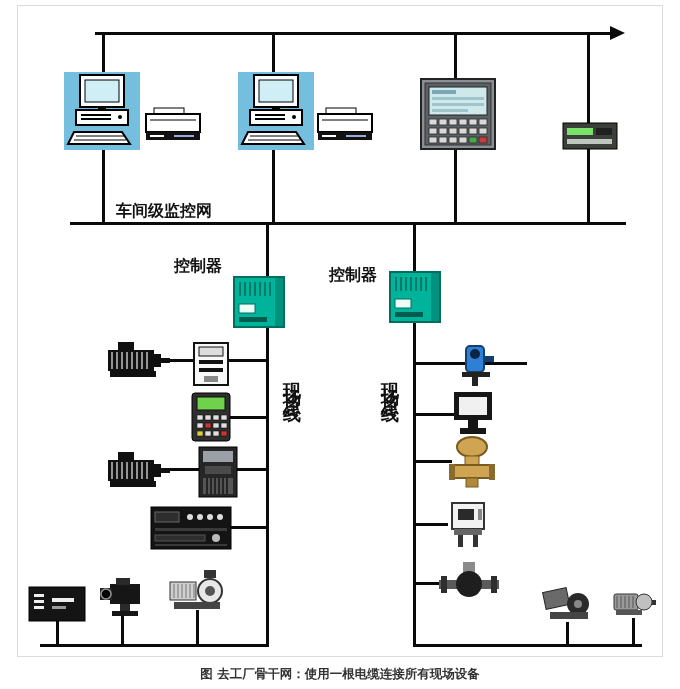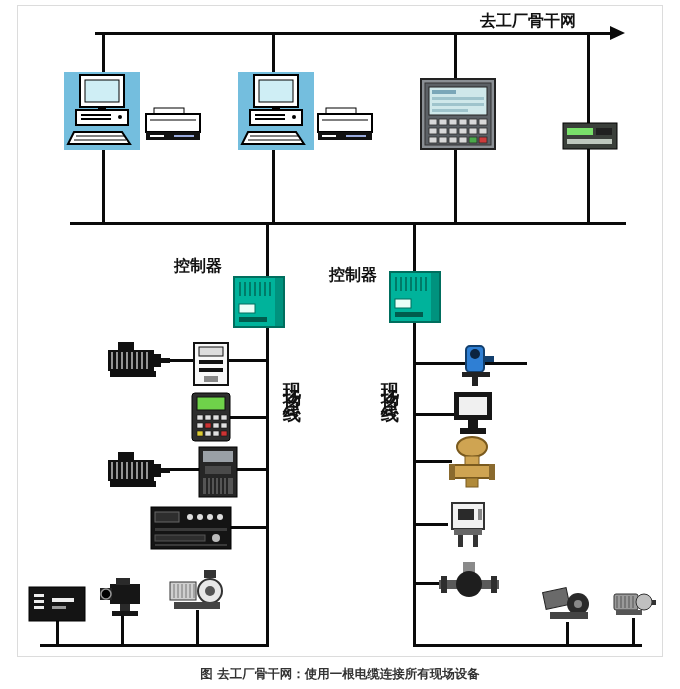--- a/index.html
+++ b/index.html
@@ -384,20 +384,20 @@
           <line x1="15" y1="12" x2="15" y2="24"></line>
           <line x1="19" y1="12" x2="19" y2="24"></line>
           <line x1="23" y1="12" x2="23" y2="24"></line>
       </g>
       <circle cx="34" cy="18" r="8" fill="#c0c0c0" stroke="#333"></circle>
       <rect x="42" y="16" width="4" height="5" fill="#333"></rect>
       <rect x="6" y="26" width="26" height="5" fill="#555"></rect>
     </svg>
   </div>
 
-  <div class="lbl" style="left:480px;top:11px">去工厂骨干网</div>
+  <div class="lbl" style="left:116px;top:201px">车间级监控网</div>
   <div class="lbl" style="left:174px;top:256px">控制器</div>
   <div class="lbl" style="left:329px;top:265px">控制器</div>
   <div class="vlbl" style="left:280px;top:368px">现场总线</div>
   <div class="vlbl" style="left:378px;top:368px">现场总线</div>
 
   <div class="caption">图  去工厂骨干网：使用一根电缆连接所有现场设备</div>
 </div>
 
 </body></html>

